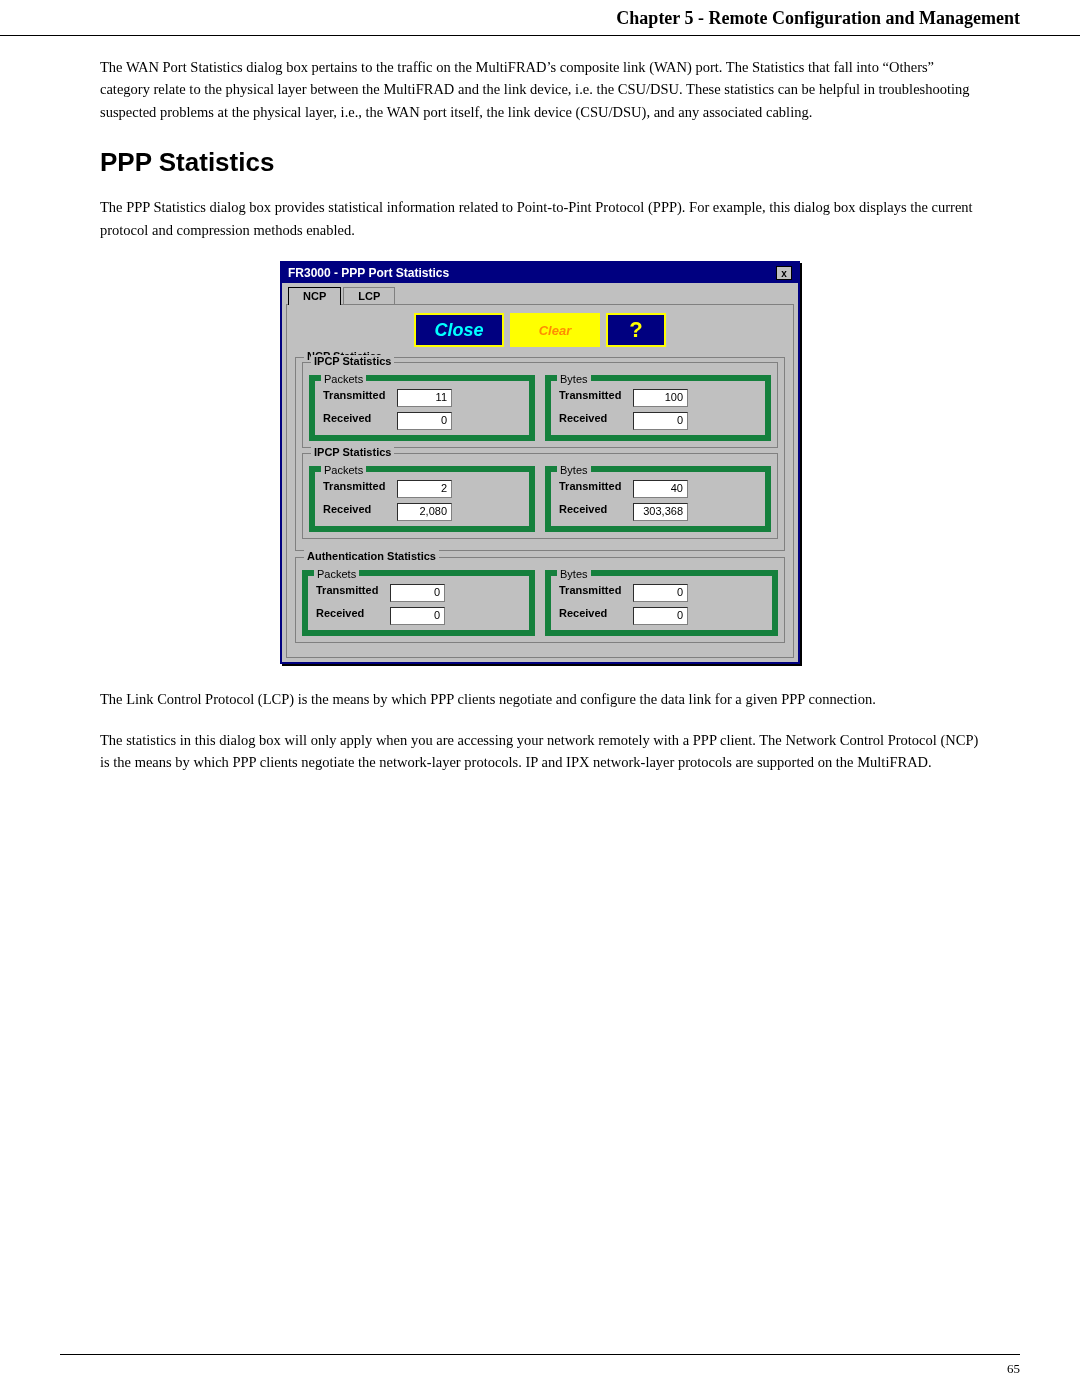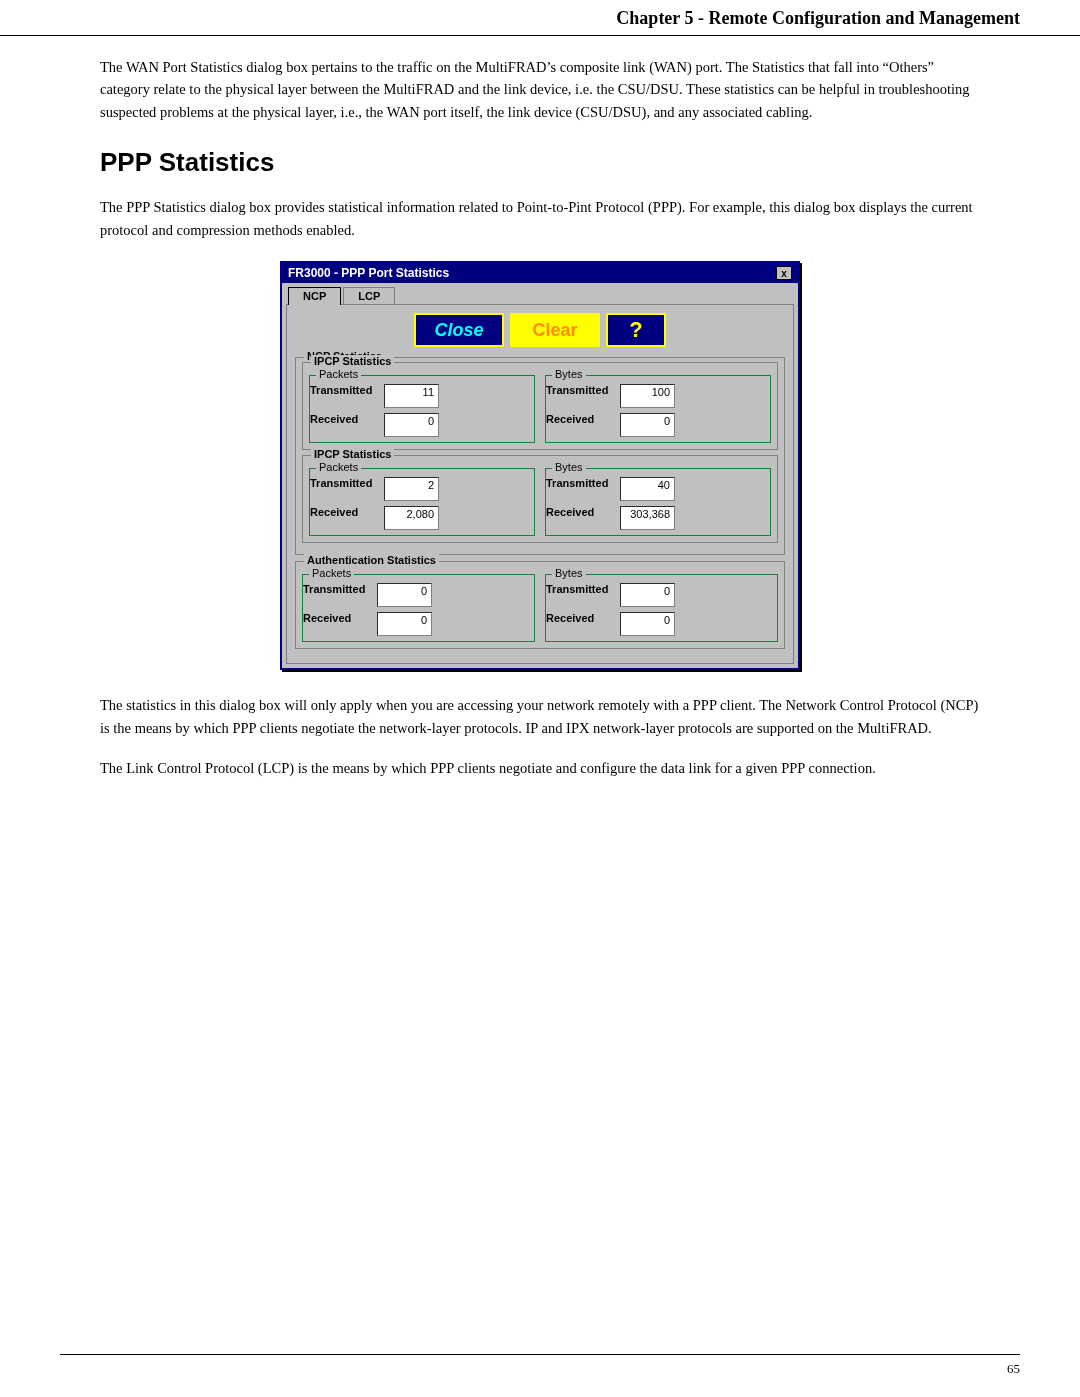--- a/index.html
+++ b/index.html
@@ -150,22 +150,23 @@
       padding: 4px 3px;
       cursor: pointer;
       font-family: Arial, Helvetica, sans-serif;
       min-width: 90px;
     }
 
     .btn-clear-dialog {
       background: #ffff00;
       border: 2px solid #ffff00;
       color: #ff8c00;
-      font-size: 18px;
-      font-weight: bold;
+      font-size: 13px;
+      font-weight: bold;
+      font-style: italic;
       padding: 4px 18px;
       cursor: pointer;
       font-family: Arial, Helvetica, sans-serif;
       min-width: 90px;
     }
 
     .btn-help-dialog {
       background: #000080;
       border: 2px solid #ffff00;
       color: #ffff00;
@@ -217,22 +218,22 @@
       font-weight: bold;
     }
 
     .stats-row {
       display: flex;
       gap: 10px;
       margin-top: 8px;
     }
 
     .stats-subgroup {
-      border: 1px solid #15803d;
-      padding: 3px 6px 5px 0;
+      border: 6px solid #15803d;
+      padding: 3px 6px 5px 8px;
       background: #c0c0c0;
       position: relative;
       flex: 1;
     }
 
     .stats-subgroup-label {
       position: absolute;
       top: -8px;
       left: 6px;
       background: #c0c0c0;
@@ -249,21 +250,21 @@
     .stat-field-label {
       font-weight: bold;
       font-size: 11px;
       min-width: 70px;
     }
 
     .stat-field-value {
       background: #ffffff;
       border: 1px inset #808080;
       min-width: 55px;
-      height: 24px;
+      height: 18px;
       text-align: right;
       padding: 1px 4px;
       font-size: 11px;
       font-family: Arial, Helvetica, sans-serif;
     }
 
     
     .footer-text {
       font-size: 14.5px;
       line-height: 1.55;
@@ -428,22 +429,22 @@
                 </div>
               </div>
 
             </div>
           </div>
 
         </div>
       </div>
     </div>
 
+    <p class="footer-text">The Link Control Protocol (LCP) is the means by which PPP clients negotiate and configure the data link for a given PPP connection.</p>
     <p class="footer-text">The statistics in this dialog box will only apply when you are accessing your network remotely with a PPP client.  The Network Control Protocol (NCP) is the means by which PPP clients negotiate the network-layer protocols.  IP and IPX network-layer protocols are supported on the MultiFRAD.</p>
-    <p class="footer-text">The Link Control Protocol (LCP) is the means by which PPP clients negotiate and configure the data link for a given PPP connection.</p>
 
   </div>
 
   <div class="page-footer">
     <span>65</span>
   </div>
 
 </div>
 
 </body></html>

